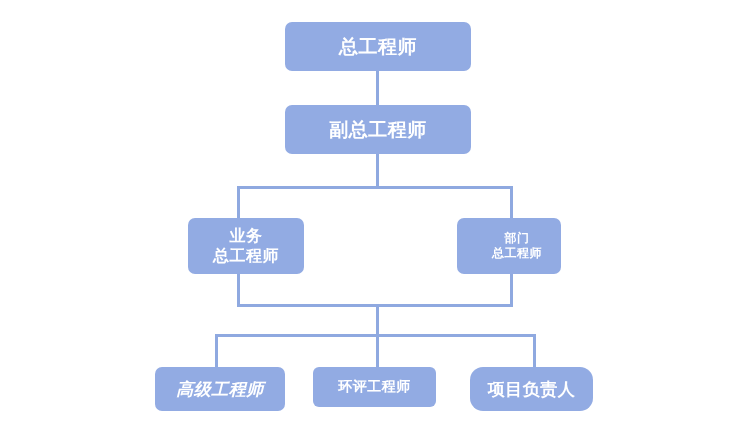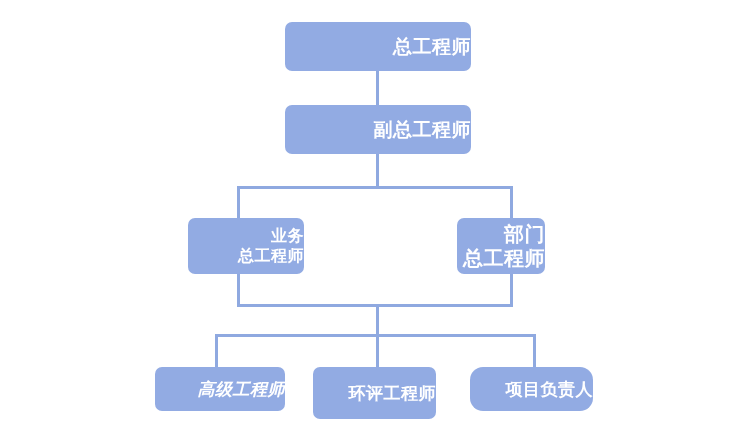--- a/index.html
+++ b/index.html
@@ -19,21 +19,21 @@
   }
   .node {
     position: absolute;
     box-sizing: border-box;
     background: #92abe3;
     border-radius: 7px;
     color: #ffffff;
     font-weight: bold;
     display: flex;
     flex-direction: column;
-    align-items: flex-end;
+    align-items: center;
     justify-content: center;
     text-align: center;
     line-height: 1.22;
     letter-spacing: 0.5px;
     z-index: 2;
     white-space: pre;
   }
   .node .line-text {
     display: block;
   }
@@ -57,40 +57,41 @@
   #node-business-chief-engineer {
     left: 188px;
     top: 218px;
     width: 116px;
     height: 56px;
     font-size: 16px;
   }
   #node-department-chief-engineer {
     left: 457px;
     top: 218px;
-    width: 88px;
+    width: 104px;
     height: 56px;
-    font-size: 20px;
+    font-size: 12px;
     padding-left: 16px;
   }
   
   #node-senior-engineer {
     left: 155px;
     top: 367px;
     width: 130px;
     height: 44px;
     font-size: 17px;
     font-style: italic;
   }
   #node-ea-engineer {
     left: 313px;
     top: 367px;
     width: 123px;
-    height: 52px;
-    font-size: 17px;
+    height: 40px;
+    font-size: 14px;
+    border-radius: 6px;
   }
   #node-project-leader {
     left: 470px;
     top: 367px;
     width: 123px;
     height: 44px;
     font-size: 17px;
     border-radius: 13px;
   }
   

